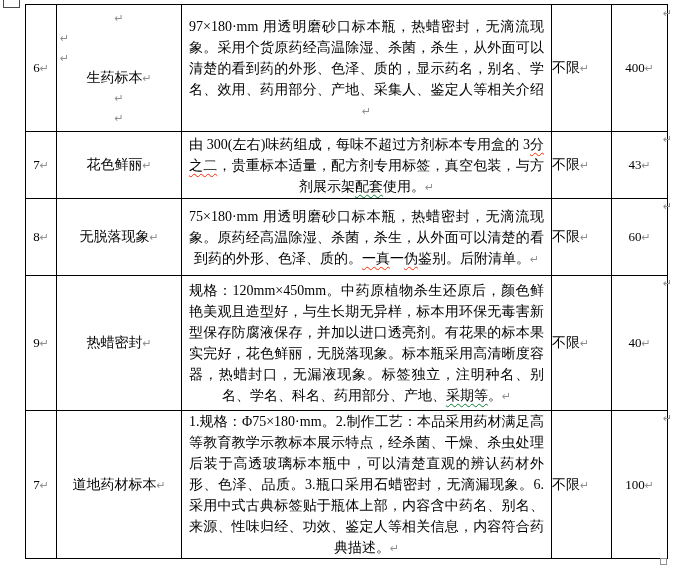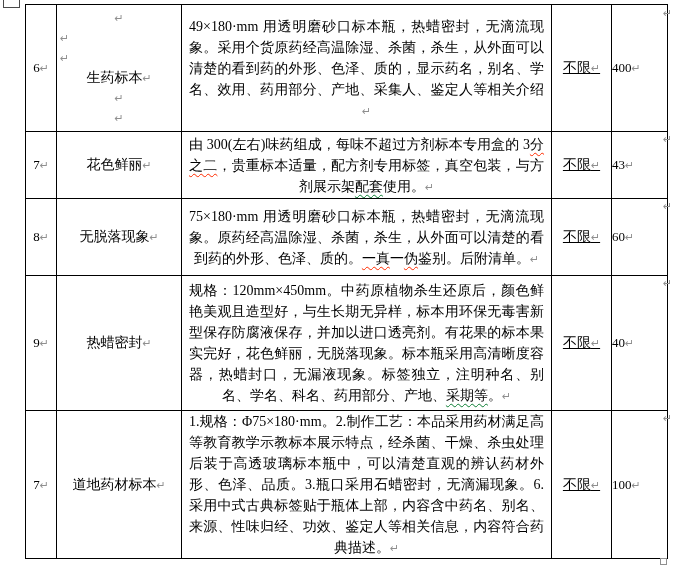--- a/index.html
+++ b/index.html
@@ -14,22 +14,22 @@
   table.doc-table{
     position:absolute;left:25px;top:4px;
     border-collapse:collapse;table-layout:fixed;
   }
   table.doc-table td{
     border:1px solid #000;vertical-align:middle;padding:0;overflow:hidden;
   }
   .c-no{width:30px;text-align:center;font-size:13px;}
   .c-name{width:124px;text-align:center;font-size:14px;}
   .c-desc{width:369px;}
-  .c-limit{width:59px;text-align:center;font-size:14px;text-decoration:underline;}
-  .c-qty{width:55px;text-align:left;font-size:13px;}
+  .c-limit{width:59px;font-size:14px;}
+  .c-qty{width:55px;text-align:center;font-size:13px;}
   tr.r0{height:127px;} tr.r1{height:67px;} tr.r2{height:77px;}
   tr.r3{height:135px;} tr.r4{height:147px;}
   .desc{
     font-size:14px;line-height:21px;padding:0 7px;
     text-align:justify;text-align-last:center;text-justify:inter-character;
     word-break:break-all;
   }
   .name-line{line-height:20px;font-size:14px;}
   .al-left{text-align:left;padding-left:3px;}
   .al-center{text-align:center;}
@@ -58,21 +58,21 @@
           <td class="c-no"><span>6</span><span class="mark">↵</span></td>
           <td class="c-name">
             <div class="name-line al-center"><span class="mark">↵</span></div>
             <div class="name-line al-left"><span class="mark">↵</span></div>
             <div class="name-line al-left"><span class="mark">↵</span></div>
             <div class="name-line al-center"><span>生药标本</span><span class="mark">↵</span></div>
             <div class="name-line al-center"><span class="mark">↵</span></div>
             <div class="name-line al-center"><span class="mark">↵</span></div>
           </td>
           <td class="c-desc">
-            <div class="desc"><span>49×180·mm 用透明磨砂口标本瓶，热蜡密封，无滴流现象。采用个货原药经高温除湿、杀菌，杀生，从外面可以清楚的看到药的外形、色泽、质的，显示药名，别名、学名、效用、药用部分、产地、采集人、鉴定人等相关介绍</span><span class="mark">↵</span></div>
+            <div class="desc"><span>97×180·mm 用透明磨砂口标本瓶，热蜡密封，无滴流现象。采用个货原药经高温除湿、杀菌，杀生，从外面可以清楚的看到药的外形、色泽、质的，显示药名，别名、学名、效用、药用部分、产地、采集人、鉴定人等相关介绍</span><span class="mark">↵</span></div>
           </td>
           <td class="c-limit"><span>不限</span><span class="mark">↵</span></td>
           <td class="c-qty"><span>400</span><span class="mark">↵</span></td>
         </tr>
         <tr class="r1">
           <td class="c-no"><span>7</span><span class="mark">↵</span></td>
           <td class="c-name"><span>花色鲜丽</span><span class="mark">↵</span></td>
           <td class="c-desc">
             <div class="desc"><span>由 300(左右)味药组成，每味不超过方剂标本专用盒的 3</span><span class="wavy-red">分之二</span><span>，贵重标本适量，配方剂专用标签，真空包装，与方剂展示架</span><span class="wavy-green">配套</span><span>使用。</span><span class="mark">↵</span></div>
           </td>

